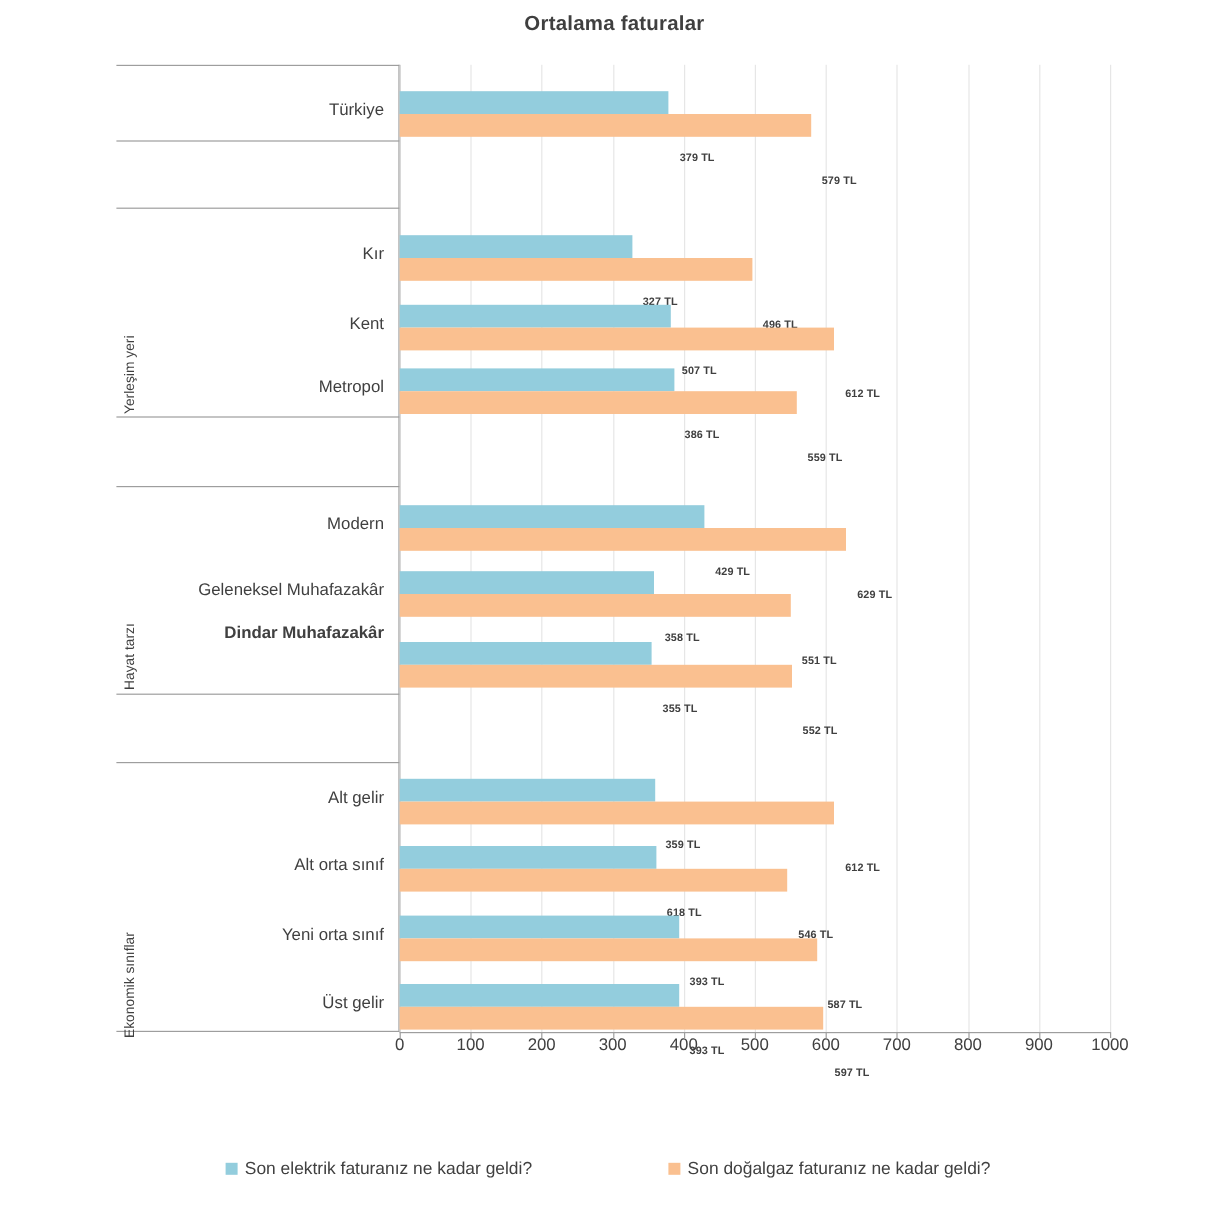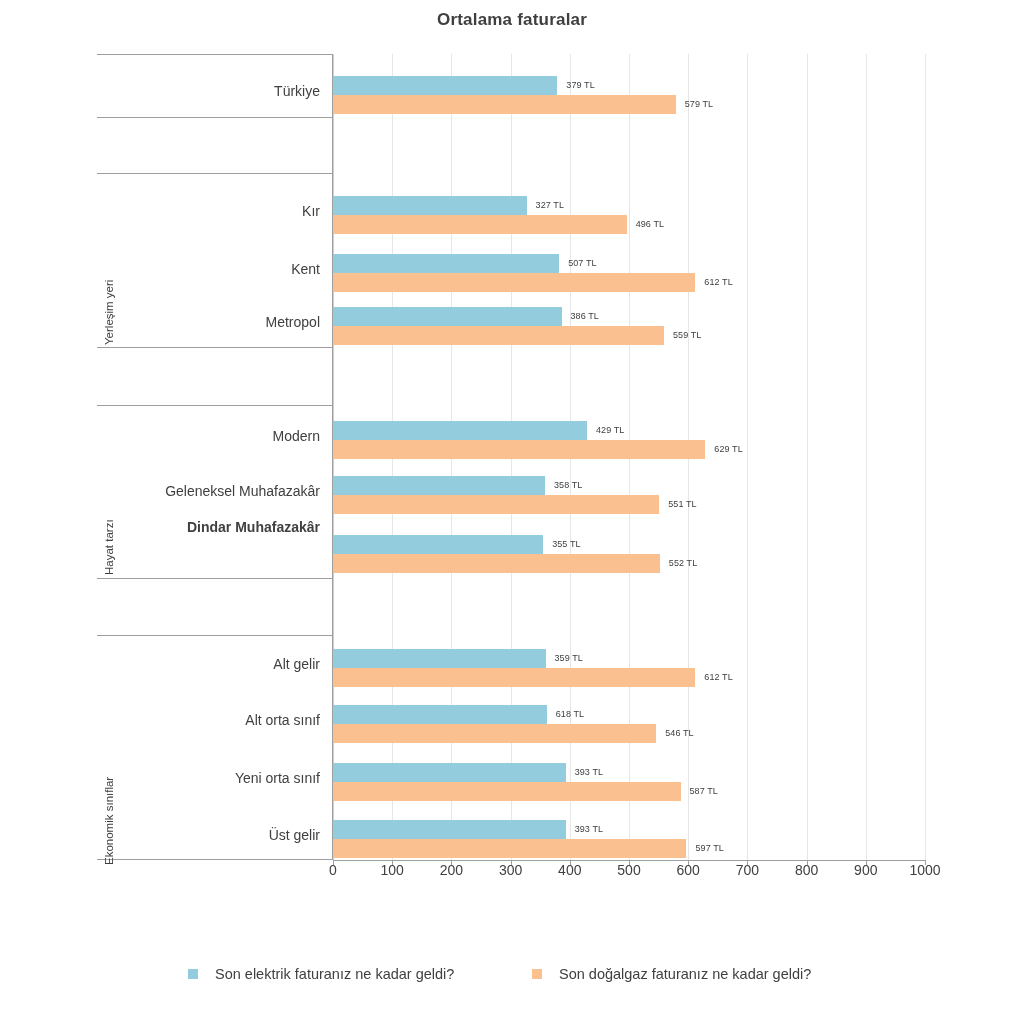--- a/index.html
+++ b/index.html
@@ -98,25 +98,26 @@
   .bar {
     position: absolute;
     height: 19px;
   }
   .bar.electric { background: #93cddd; }
   .bar.gas { background: #fac090; }
 
   .bar-value {
     position: absolute;
     font-size: 9px;
-    font-weight: normal;
+    font-weight: bold;
     color: #404040;
     white-space: nowrap;
     line-height: 19px;
     letter-spacing: .1px;
+    margin-top: 46px;
   }
 
   
   #x-axis {
     position: absolute;
     left: 333px;
     top: 860px;
     width: 592px;
     height: 1px;
     background: #9e9e9e;
@@ -143,21 +144,21 @@
     position: absolute;
     left: 0;
     top: 966px;
     width: 1024px;
     height: 24px;
   }
   .legend-item {
     position: absolute;
     display: flex;
     align-items: center;
-    gap: 17px;
+    gap: 6px;
     font-size: 14.5px;
     color: #404040;
     white-space: nowrap;
   }
   .legend-swatch {
     width: 10px;
     height: 10px;
     display: inline-block;
   }
 </style>
@@ -264,21 +265,21 @@
     <div class="xtick" style="left: 473.6px;"></div>
     <div class="xtick" style="left: 532.8px;"></div>
     <div class="xtick" style="left: 592px;"></div>
   </div>
 
 <div id="legend">
   <div class="legend-item" style="left:188px;">
     <span class="legend-swatch" style="background:#93cddd;"></span>
     <span>Son elektrik faturanız ne kadar geldi?</span>
   </div>
-  <div class="legend-item" style="left:532px;align-items:center;">
+  <div class="legend-item" style="left:557px;align-items:center;">
     <span class="legend-swatch" style="background:#fac090;"></span>
     <span>Son doğalgaz faturanız ne kadar geldi?</span>
   </div>
 </div>
 
 <div class="xtick-label" style="left: 333px;">0</div>
 <div class="xtick-label" style="left: 392.2px;">100</div>
 <div class="xtick-label" style="left: 451.4px;">200</div>
 <div class="xtick-label" style="left: 510.6px;">300</div>
 <div class="xtick-label" style="left: 569.8px;">400</div>

